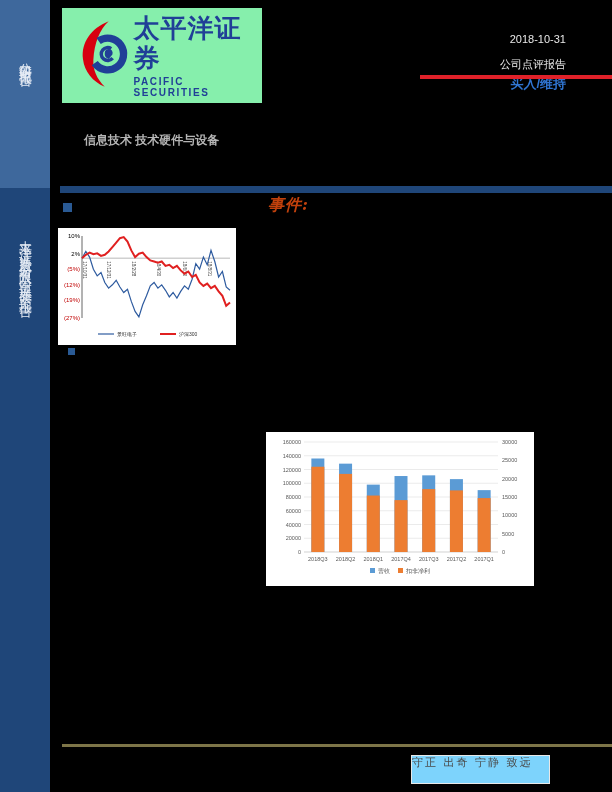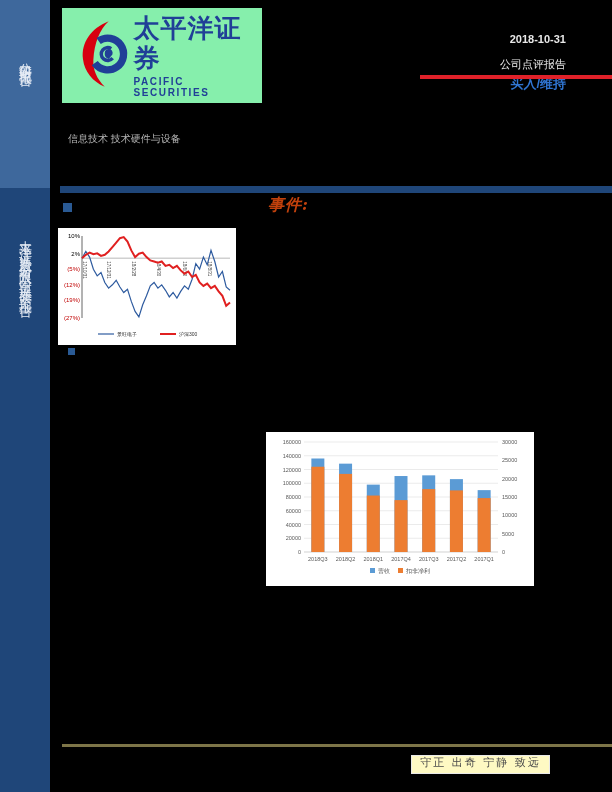--- a/index.html
+++ b/index.html
@@ -27,49 +27,49 @@
   
   .logo-box {
     position:absolute; left:62px; top:8px; width:200px; height:95px;
     background:#86efac; display:flex; align-items:center; padding-left:17px;
   }
   .logo-text { margin-left:5px; }
   .logo-cn { font-size:26px; font-weight:bold; color:#203f97; letter-spacing:1px; line-height:30px; }
   .logo-en { font-size:10px; font-weight:bold; color:#203f97; letter-spacing:1.6px; margin-top:3px; }
   
   .hdr-right { position:absolute; right:46px; top:33px; text-align:right; }
-  .hdr-date { color:#e8e8e8; font-size:11px; font-weight:bold; }
+  .hdr-date { color:#e8e8e8; font-size:11px; font-weight:normal; }
   .hdr-type { color:#e8e8e8; font-size:11px; margin-top:12px; }
   .hdr-rating { color:#2f74d0; font-size:13px; font-weight:bold; margin-top:3px; }
   .red-line { position:absolute; left:420px; top:75px; width:192px; height:4px; background:#e02129; }
   
-  .industry { position:absolute; left:68px; top:132px; color:#b5b5b5; font-size:10px; font-weight:normal; }
+  .industry { position:absolute; left:84px; top:132px; color:#b5b5b5; font-size:12px; font-weight:bold; }
   .blue-bar { position:absolute; left:60px; top:186px; width:552px; height:7px; background:#1f4679; }
   .sq1 { position:absolute; left:63px; top:203px; width:9px; height:9px; background:#2a5a94; }
   .sq2 { position:absolute; left:68px; top:348px; width:7px; height:7px; background:#2a5a94; }
   .section-h {
     position:absolute; color:#c2410c; font-size:16px; font-weight:bold; font-style:italic;
     font-family:"DejaVu Serif", serif; letter-spacing:1px;
   }
   .event-h { left:268px; top:195px; }
   .analysis-h { left:268px; top:253px; }
   
   .line-chart-box { position:absolute; left:58px; top:228px; width:178px; height:117px; background:#fff; }
   .bar-chart-box { position:absolute; left:266px; top:432px; width:268px; height:154px; background:#fff; }
   svg text { font-family:"Liberation Sans", sans-serif; }
   
   .footer-line { position:absolute; left:62px; top:744px; width:550px; height:3px; background:#7d7548; }
   .disclaimer {
     position:absolute; left:57px; top:757px; color:#ababab; font-size:10.5px;
     font-style:italic; font-family:"DejaVu Serif", serif; letter-spacing:1px;
   }
   .motto {
-    position:absolute; left:411px; top:755px; width:139px; height:19px;
-    background:#fef9c3; border:1px solid #e8e8e8; color:#4a4a4a;
-    font-size:11px; font-family:"DejaVu Serif", serif; text-align:center;
+    position:absolute; left:411px; top:755px; width:139px; height:29px;
+    background:#7dd3fc; border:1px solid #e8e8e8; color:#4a4a4a;
+    font-size:11px; font-family:"DejaVu Serif", serif; 
     line-height:14px; letter-spacing:2px;
   }
 </style>
 </head>
 <body>
 
 <div class="page">
 
   <div class="sidebar-top">
     <span class="v-text top">公司研究报告</span>

